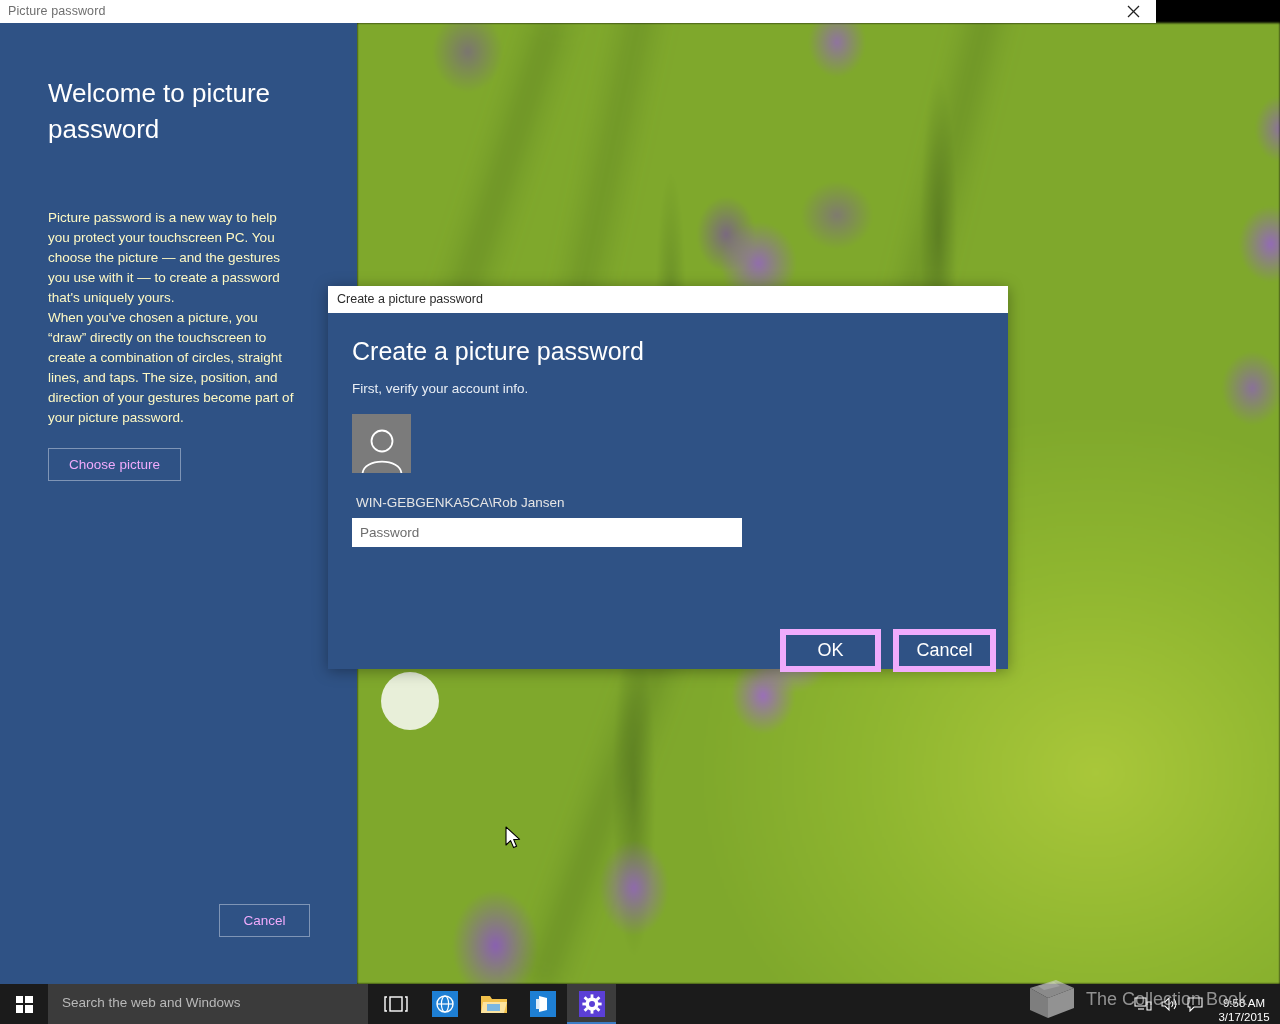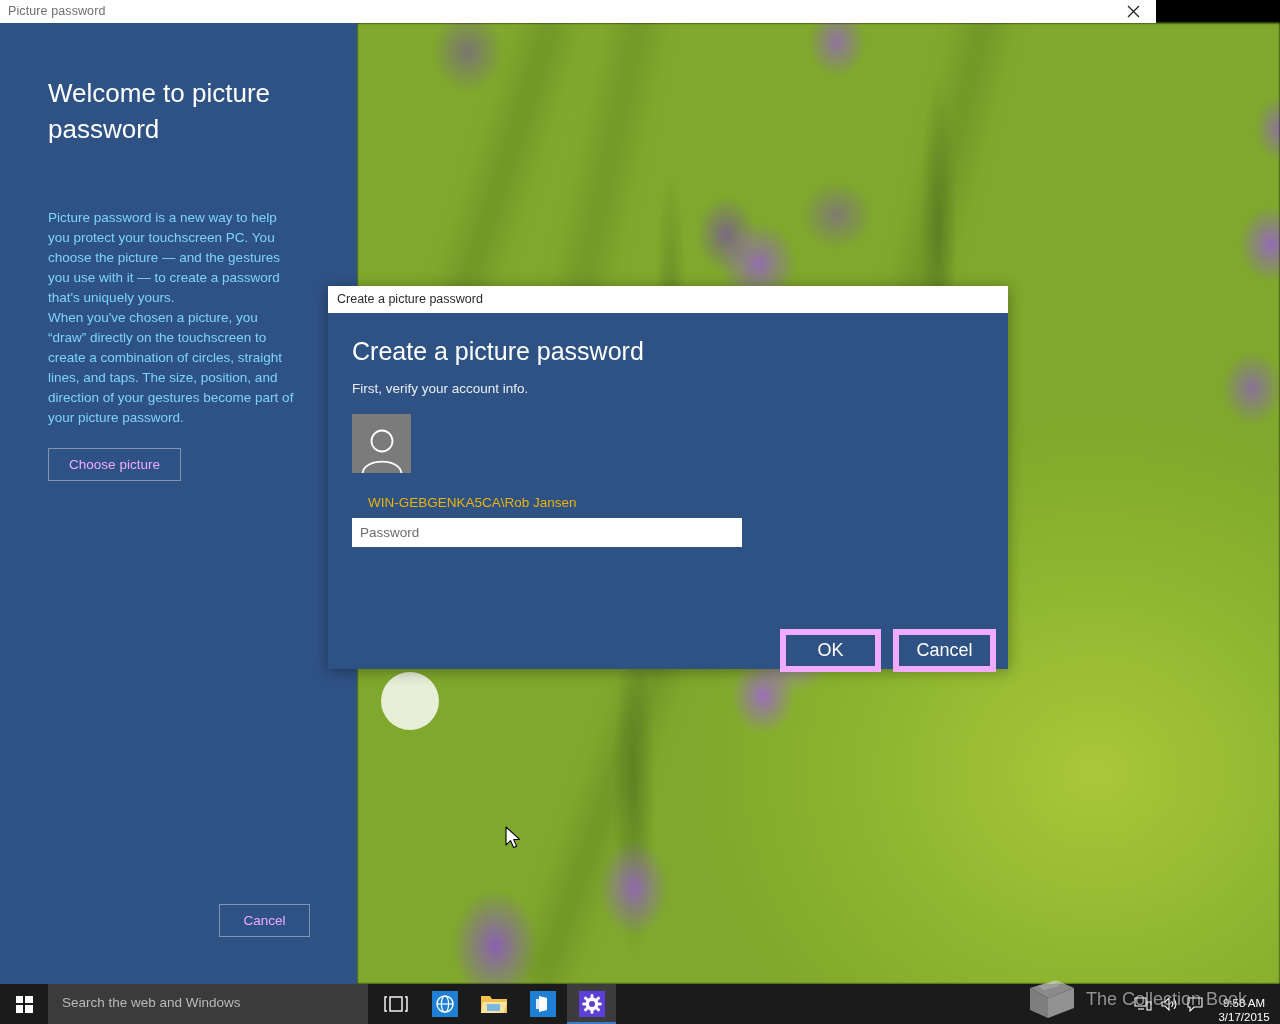--- a/index.html
+++ b/index.html
@@ -105,21 +105,21 @@
     font-weight: normal;
     line-height: 36px;
     color: #ffffff;
   }
   .panel-body {
     position: absolute;
     left: 48px;
     width: 248px;
     font-size: 13.5px;
     line-height: 20px;
-    color: #7dd3fc;
+    color: #fef9c3;
   }
   .panel-body.p1 { top: 185px; }
   .panel-body.p2 { top: 285px; }
 
   .ghost-button {
     position: absolute;
     border: 1px solid #7f95b6;
     background: transparent;
     color: #f0abfc;
     font-size: 13.5px;
@@ -182,23 +182,23 @@
     position: absolute;
     left: 24px; top: 101px;
     width: 59px; height: 59px;
     background: #7b7b7b;
     display: flex;
     align-items: flex-end;
     justify-content: center;
   }
   .username {
     position: absolute;
-    left: 40px; top: 182px;
-    font-size: 13.5px;
-    color: #eab308;
+    left: 28px; top: 182px;
+    font-size: 13.5px;
+    color: #e5e5e5;
   }
   .password-field {
     position: absolute;
     left: 24px; top: 205px;
     width: 390px; height: 29px;
     background: #ffffff;
     border: none;
     outline: none;
     font-size: 13.5px;
     font-family: "Liberation Sans", sans-serif;

